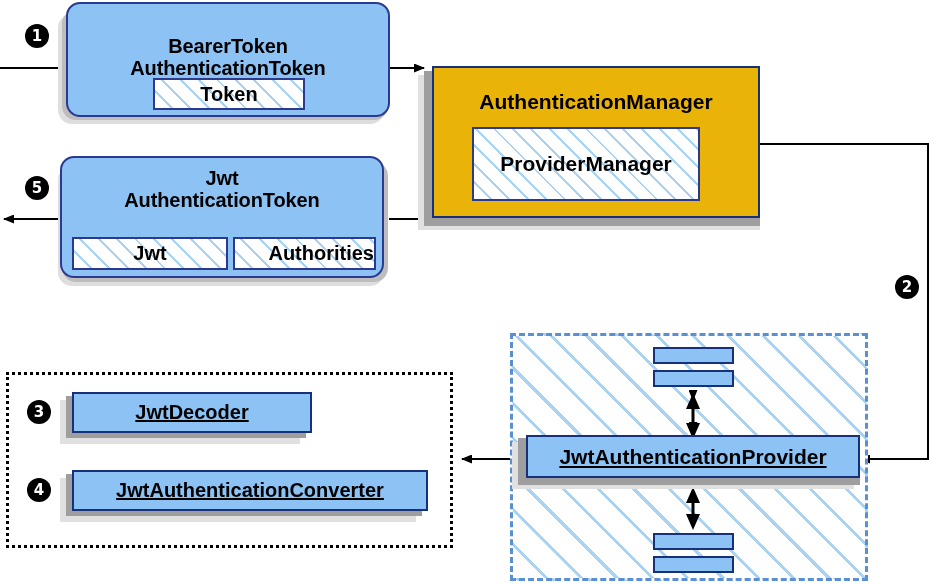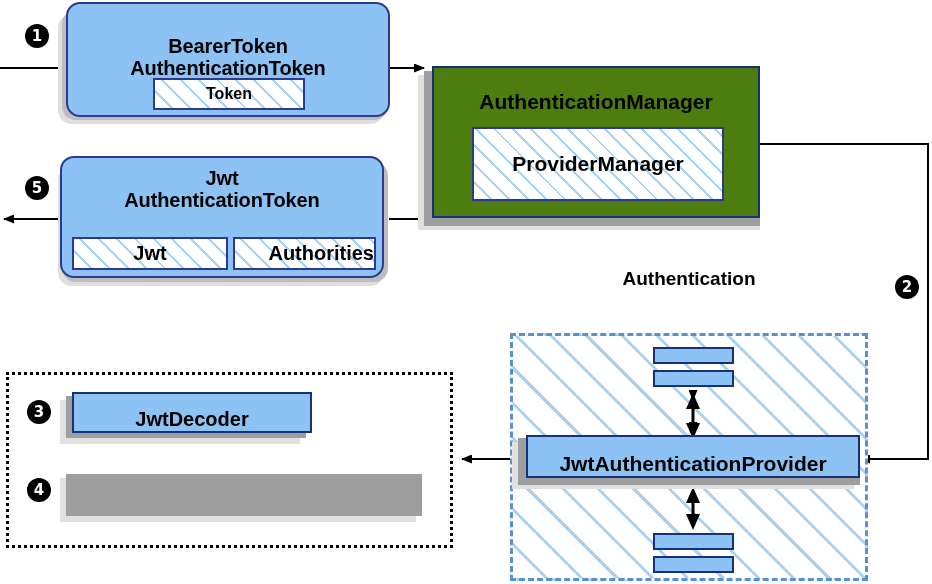--- a/index.html
+++ b/index.html
@@ -82,41 +82,42 @@
     z-index: 12;
   }
 
   
   .rectbox {
     position: absolute;
     background: #8cc2f4;
     border: 2px solid #17307a;
     box-sizing: border-box;
     display: flex;
-    align-items: flex-end;
+    align-items: center;
     justify-content: center;
     font-weight: bold;
     color: #000000;
     z-index: 22;
+    text-decoration: underline;
   }
   .rect-shadow {
     position: absolute;
     background: #9e9e9e;
     z-index: 19;
   }
   .rect-shadow2 {
     position: absolute;
     background: #e0e0e0;
     z-index: 18;
   }
 
   
   .mgrbox {
     position: absolute;
-    background: #4d7c0f;
+    background: #eab308;
     border: 2px solid #17307a;
     box-sizing: border-box;
     z-index: 22;
   }
   .mgrbox .mgr-title {
     position: absolute;
     left: 0; right: 0;
     text-align: center;
     font-weight: bold;
     color: #000000;
@@ -219,21 +220,20 @@
     </g>
 
     <g>
       <line x1="516" y1="459" x2="462" y2="459" stroke="#000000" stroke-width="2" marker-end="url(#arrowhead)"></line>
     </g>
   </svg>
 
   <div class="hatch-region" style="left:510px; top:333px; width:358px; height:248px;"></div>
 
   <div class="caption" style="left:565px; top:268px; width:248px; font-size:19px;">
-    <div>Authentication</div>
   </div>
 
   <div class="minibar" style="left:653px; top:347px; width:81px; height:17px;"></div>
   <div class="minibar" style="left:653px; top:370px; width:81px; height:17px;"></div>
 
   <div class="minibar" style="left:653px; top:533px; width:81px; height:17px;"></div>
   <div class="minibar" style="left:653px; top:556px; width:81px; height:17px;"></div>
 
   <svg class="layer front" viewBox="0 0 932 584" style="z-index:14;">
     <g>
@@ -257,38 +257,41 @@
   <div class="dot-region" style="left:6px; top:372px; width:447px; height:176px;"></div>
 
   <div class="rect-shadow2" style="left:60px; top:400px; width:240px; height:44px;"></div>
   <div class="rect-shadow" style="left:66px; top:396px; width:240px; height:42px;"></div>
   <div class="rectbox" style="left:72px; top:392px; width:240px; height:41px; font-size:20px;">
     <span>JwtDecoder</span>
   </div>
 
   <div class="rect-shadow2" style="left:60px; top:478px; width:356px; height:44px;"></div>
   <div class="rect-shadow" style="left:66px; top:474px; width:356px; height:42px;"></div>
+  <div class="rectbox" style="left:72px; top:470px; width:356px; height:41px; font-size:20px;">
+    <span>JwtAuthenticationConverter</span>
+  </div>
 
   <div class="rect-shadow2" style="left:418px; top:75px; width:342px; height:155px;"></div>
   <div class="rect-shadow" style="left:424px; top:71px; width:336px; height:155px;"></div>
   <div class="mgrbox" style="left:432px; top:66px; width:328px; height:152px;">
     <div class="mgr-title" style="top:22px; font-size:21px;">AuthenticationManager</div>
-    <div class="slot" style="left:38px; top:59px; width:252px; height:74px; font-size:21px;">
+    <div class="slot" style="left:38px; top:59px; width:228px; height:74px; font-size:21px;">
       <span>ProviderManager</span>
     </div>
   </div>
 
   <div class="tokenbox-shadow2" style="left:58px; top:14px; width:326px; height:110px;"></div>
   <div class="tokenbox-shadow" style="left:62px; top:10px; width:326px; height:110px;"></div>
   <div class="tokenbox" style="left:66px; top:2px; width:324px; height:115px;">
     <div class="title" style="top:9px; font-size:20px;margin-top:22px;">
       <div>BearerToken</div>
       <div>AuthenticationToken</div>
     </div>
-    <div class="slot" style="left:85px; top:74px; width:152px; height:32px; font-size:16px;">
+    <div class="slot" style="left:85px; top:74px; width:152px; height:32px; font-size:20px;">
       <span>Token</span>
     </div>
   </div>
 
   <div class="tokenbox-shadow2" style="left:58px; top:166px; width:326px; height:120px;"></div>
   <div class="tokenbox-shadow" style="left:62px; top:162px; width:326px; height:120px;"></div>
   <div class="tokenbox" style="left:60px; top:156px; width:324px; height:122px;">
     <div class="title" style="top:9px; font-size:20px;">
       <div>Jwt</div>
       <div>AuthenticationToken</div>

